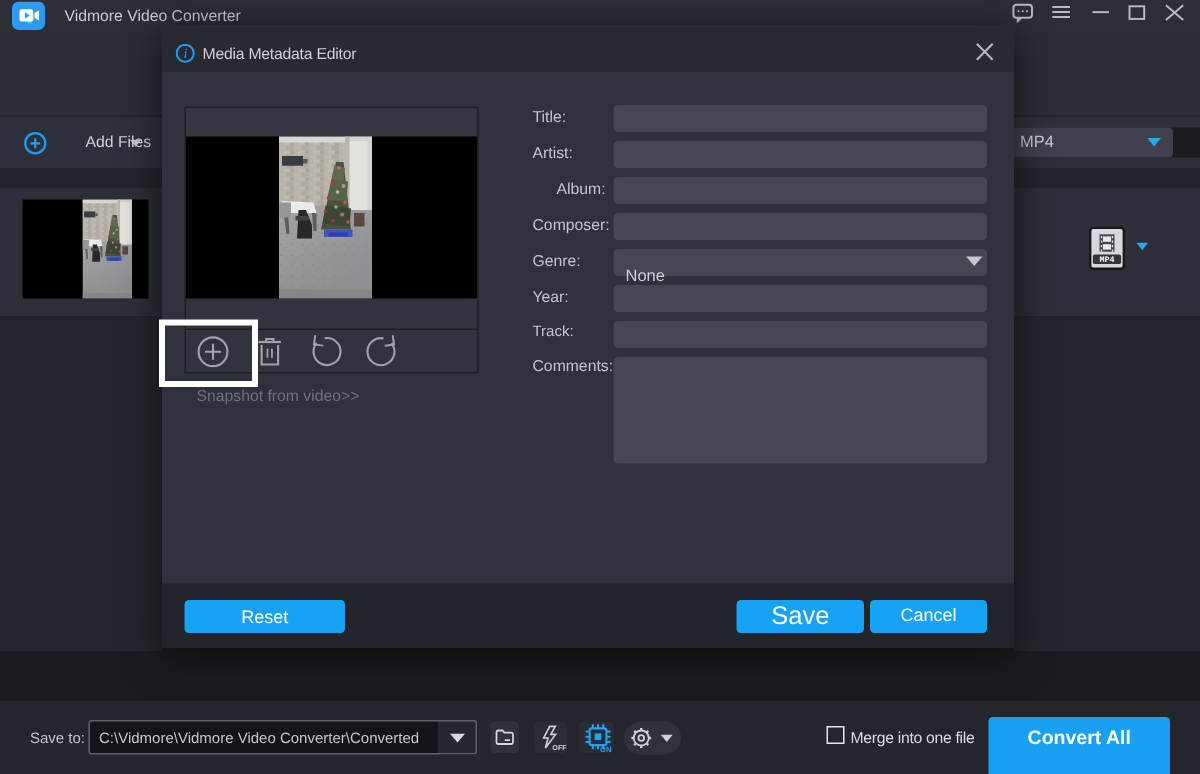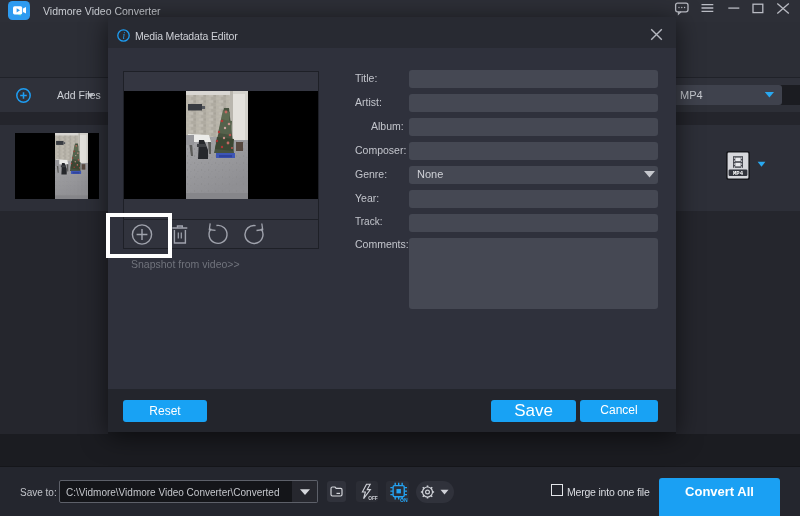--- a/index.html
+++ b/index.html
@@ -247,28 +247,28 @@
   <div class="abs" style="left:355px;top:72px;font-size:10.5px;color:#c3c5cc;">Title:</div>
   <div class="abs" style="left:409px;top:70px;width:249px;height:17.5px;background:#454853;border-radius:3px;"></div>
   <div class="abs" style="left:355px;top:96px;font-size:10.5px;color:#c3c5cc;">Artist:</div>
   <div class="abs" style="left:409px;top:94px;width:249px;height:17.5px;background:#454853;border-radius:3px;"></div>
   <div class="abs" style="left:355px;top:120px;font-size:10.5px;color:#c3c5cc;margin-left:16px;">Album:</div>
   <div class="abs" style="left:409px;top:118px;width:249px;height:17.5px;background:#454853;border-radius:3px;"></div>
   <div class="abs" style="left:355px;top:144px;font-size:10.5px;color:#c3c5cc;">Composer:</div>
   <div class="abs" style="left:409px;top:142px;width:249px;height:17.5px;background:#454853;border-radius:3px;"></div>
   <div class="abs" style="left:355px;top:168px;font-size:10.5px;color:#c3c5cc;">Genre:</div>
   <div class="abs" style="left:409px;top:166px;width:249px;height:17.5px;background:#454853;border-radius:3px;"></div>
-  <div class="abs" style="left:417px;top:168px;font-size:11px;color:#cfd1d7;">None</div>
+  <div class="abs" style="left:417px;top:178px;font-size:11px;color:#cfd1d7;">None</div>
   <svg class="abs" style="left:643px;top:170px;" width="13" height="8" viewBox="0 0 13 8">
     <path d="M1 1 L12 1 L6.5 7.4 Z" fill="#c6c8ce"></path>
   </svg>
   <div class="abs" style="left:355px;top:192px;font-size:10.5px;color:#c3c5cc;">Year:</div>
   <div class="abs" style="left:409px;top:190px;width:249px;height:17.5px;background:#454853;border-radius:3px;"></div>
   <div class="abs" style="left:355px;top:216px;font-size:10px;color:#c3c5cc;">Track:</div>
   <div class="abs" style="left:409px;top:214px;width:249px;height:17.5px;background:#454853;border-radius:3px;"></div>
   <div class="abs" style="left:355px;top:238px;font-size:10.5px;color:#c3c5cc;">Comments:</div>
   <div class="abs" style="left:409px;top:238px;width:249px;height:71px;background:#454853;border-radius:3px;"></div>
 
-  <div class="abs" style="left:123px;top:400px;width:84px;height:22px;background:#18a2f4;border-radius:3px;color:#fff;font-size:12px;text-align:center;line-height:22px;">Reset</div>
+  <div class="abs" style="left:123px;top:400px;width:107px;height:22px;background:#18a2f4;border-radius:3px;color:#fff;font-size:12px;text-align:center;line-height:22px;">Reset</div>
   <div class="abs" style="left:491px;top:400px;width:85px;height:21.5px;background:#18a2f4;border-radius:3px;color:#fff;font-size:17px;text-align:center;line-height:21.5px;">Save</div>
   <div class="abs" style="left:580px;top:400px;width:78px;height:21.5px;background:#18a2f4;border-radius:3px;color:#fff;font-size:12px;text-align:center;line-height:21.5px;">Cancel</div>
 
 </div>
 
 </body></html>

